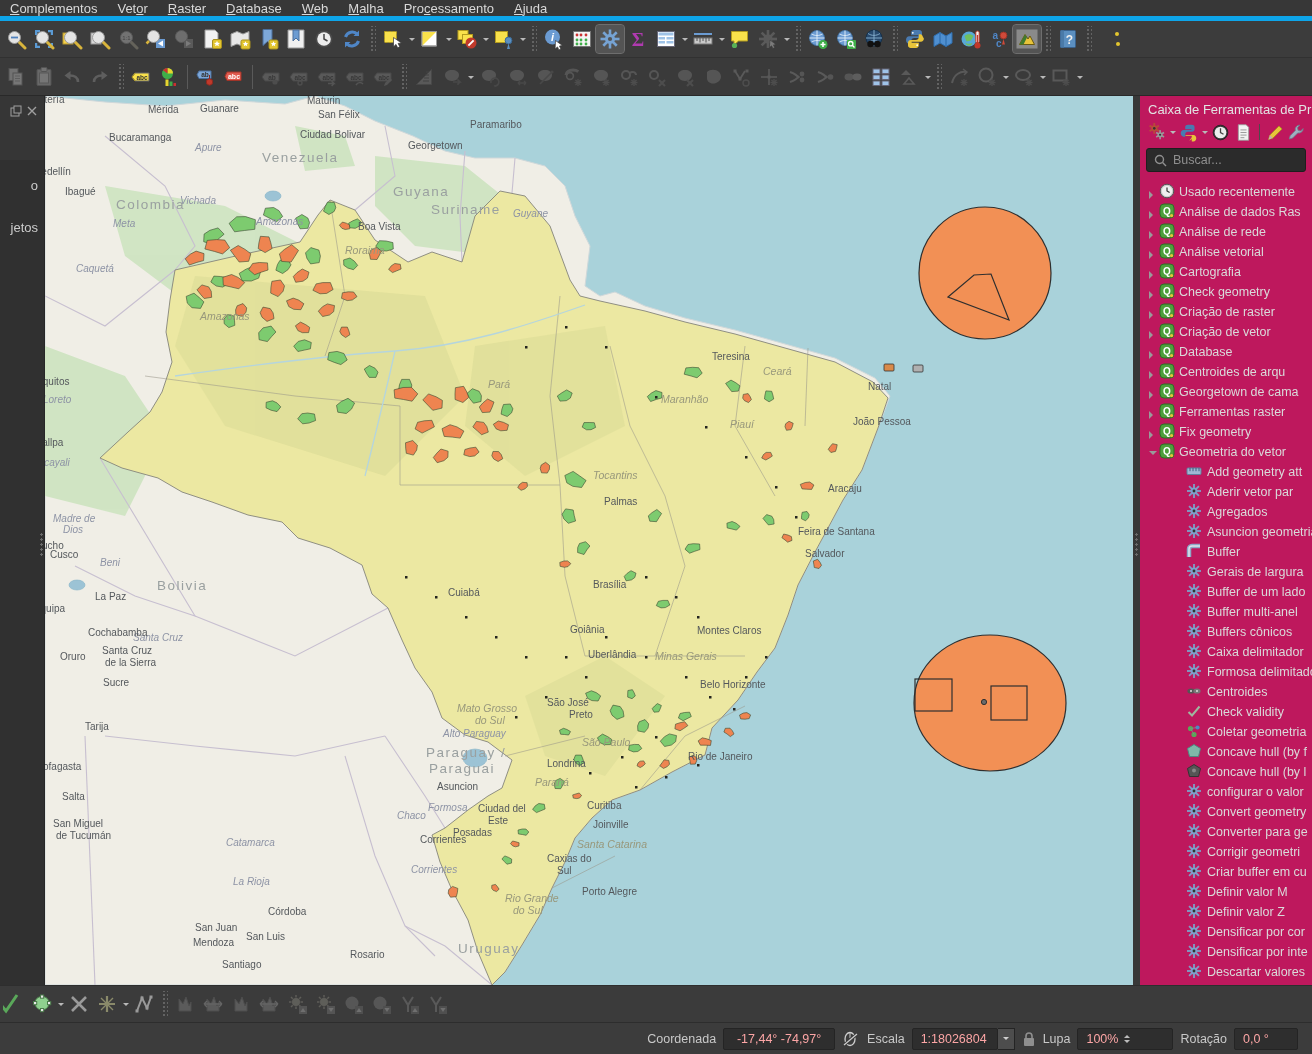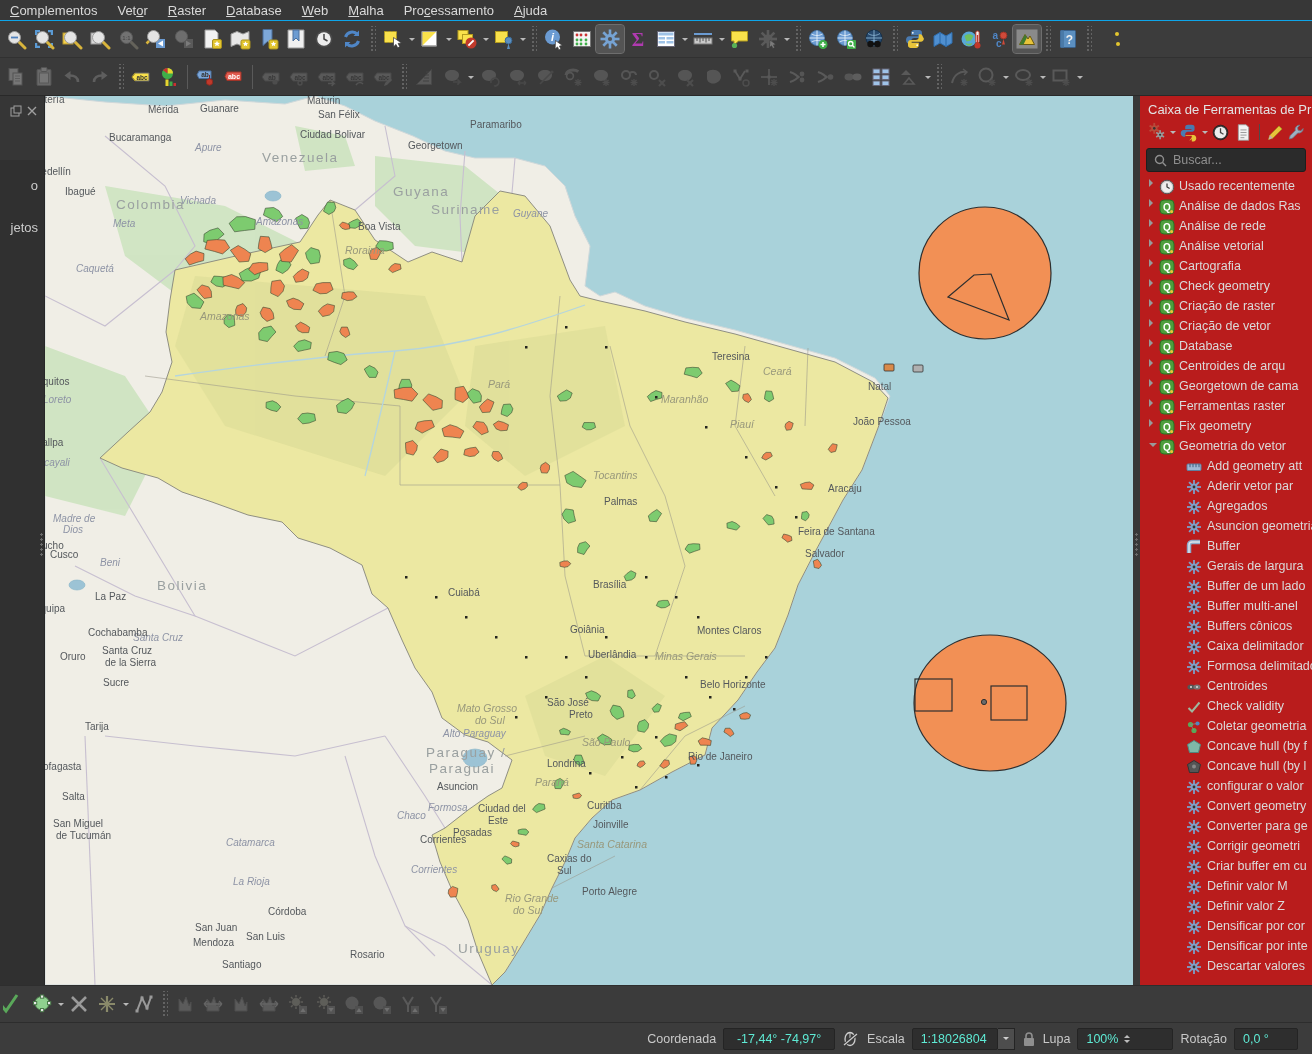--- a/index.html
+++ b/index.html
@@ -1,20 +1,20 @@
 <!DOCTYPE html>
 <html><head>
 <meta charset="utf-8">
 <style>
 *{box-sizing:border-box;margin:0;padding:0}
 html,body{width:1312px;height:1054px;overflow:hidden;background:#383838;
  font-family:"Liberation Sans",sans-serif;-webkit-font-smoothing:antialiased}
 #app{width:1312px;height:1054px;display:flex;flex-direction:column;position:relative}
 
-.menubar{height:21px;background:#373737;border-bottom:1px solid #0ea5e9;display:flex;align-items:center;
+.menubar{height:21px;background:#373737;border-bottom:5px solid #0ea5e9;display:flex;
  color:#d9d9d9;font-size:13px;flex:0 0 auto}
 .menu-item{padding:1px 10px;cursor:default;white-space:nowrap}
 .menu-item u{text-decoration:underline}
 
 .toolbar{display:flex;align-items:center;background:#3c3c3c;flex:0 0 auto;padding-left:2px}
 .tb1{height:37px;border-bottom:1px solid #313131}
 .tb2{height:38px;border-bottom:1px solid #292929;background:#3a3a3a}
 .tbtn{width:28px;height:28px;border-radius:3px;display:flex;align-items:center;justify-content:center;
  position:relative;flex:0 0 auto}
 .tbtn.active{background:#545454;outline:1px solid #6e6e6e}
@@ -30,43 +30,43 @@
 .ld-top{height:64px;background:#363636;position:relative}
 .winbtn{position:absolute;top:7px;width:12px;height:12px;color:#9f9f9f}
 .ld-frag{position:absolute;right:6px;color:#cdcdcd;font-size:13px;white-space:nowrap}
 .left-dock .grip-v{position:absolute;right:0;top:436px;width:5px;height:26px;
  background-image:radial-gradient(#6a6a6a 1px,transparent 1.1px);background-size:5px 5px}
 .map-wrap{width:1088px;height:889px;position:relative;flex:0 0 auto;background:#a9d2da;overflow:hidden}
 .splitter{width:7px;background:#383838;position:relative;flex:0 0 auto}
 .splitter .grip-v{position:absolute;left:1px;top:436px;width:5px;height:26px;
  background-image:radial-gradient(#6a6a6a 1px,transparent 1.1px);background-size:5px 5px}
 
-.right-dock{width:172px;background:#b91c1c;flex:0 0 auto;display:flex;flex-direction:column;overflow:hidden}
+.right-dock{width:172px;background:#be185d;flex:0 0 auto;display:flex;flex-direction:column;overflow:hidden}
 .panel-title{color:#e2e2e2;font-size:13px;padding:6px 8px 3px 8px;white-space:nowrap}
 .panel-toolbar{display:flex;align-items:center;gap:1px;padding:1px 4px 3px 6px}
 .ptbtn{width:22px;height:22px;display:flex;align-items:center;justify-content:center;border-radius:2px}
 .psep{width:1px;height:16px;background:#4c4c4c;margin:0 4px}
 .searchbox{margin:2px 6px 4px 6px;height:24px;background:#2b2b2b;border:1px solid #1e1e1e;border-radius:3px;
  display:flex;align-items:center;gap:6px;padding:0 7px}
 .searchbox input{background:transparent;border:none;outline:none;color:#cfcfcf;font-size:12.5px;width:120px;
  font-family:"Liberation Sans",sans-serif}
 .searchbox input::placeholder{color:#8f8f8f}
 .tree{flex:1;overflow:hidden;padding-top:3px}
-.trow{height:20px;display:flex;align-items:flex-start;white-space:nowrap;color:#dadada;font-size:12.5px}
+.trow{height:20px;display:flex;align-items:flex-end;white-space:nowrap;color:#dadada;font-size:12.5px}
 .trow .arr{width:11px;margin-left:7px;flex:0 0 auto;display:flex;align-items:center;justify-content:center}
 .arr.c:after{content:"";border:4px solid transparent;border-left-color:#9a9a9a}
 .arr.e:after{content:"";border:4px solid transparent;border-top-color:#9a9a9a;margin-top:4px}
 .trow .ticon{width:16px;height:16px;margin:0 4px 0 1px;flex:0 0 auto}
 .trow.child{padding-left:45px}
 .trow.child .ticon{margin-right:5px}
 
 .bottombar{height:37px;background:#3b3b3b;border-top:1px solid #2e2e2e;display:flex;align-items:center;flex:0 0 auto}
 .statusbar{height:32px;background:#3c3c3c;border-top:1px solid #2d2d2d;display:flex;align-items:center;
  justify-content:flex-end;gap:7px;padding:0 14px;color:#c9c9c9;font-size:12.5px;flex:0 0 auto}
-.sb-box{background:#2e2e2e;border:1px solid #242424;border-radius:2px;padding:2px 8px;color:#5eead4;height:22px;
+.sb-box{background:#2e2e2e;border:1px solid #242424;border-radius:2px;padding:2px 8px;color:#fca5a5;height:22px;
  display:flex;align-items:center}
 .sb-combo{display:flex;align-items:stretch;height:22px}
 .combo-btn{width:17px;background:#4d4d4d;border:1px solid #242424;border-left:none;display:flex;align-items:center;
  justify-content:center}
 .combo-btn:after{content:"";border:3.5px solid transparent;border-top-color:#cfcfcf;margin-top:3px}
 .spin{display:flex;flex-direction:column;justify-content:center;margin-left:6px}
 .spin i{border:3.5px solid transparent;display:block;height:0}
 .spin .up{border-bottom-color:#bdbdbd;margin-bottom:2px}
 .spin .dn{border-top-color:#bdbdbd}
 

